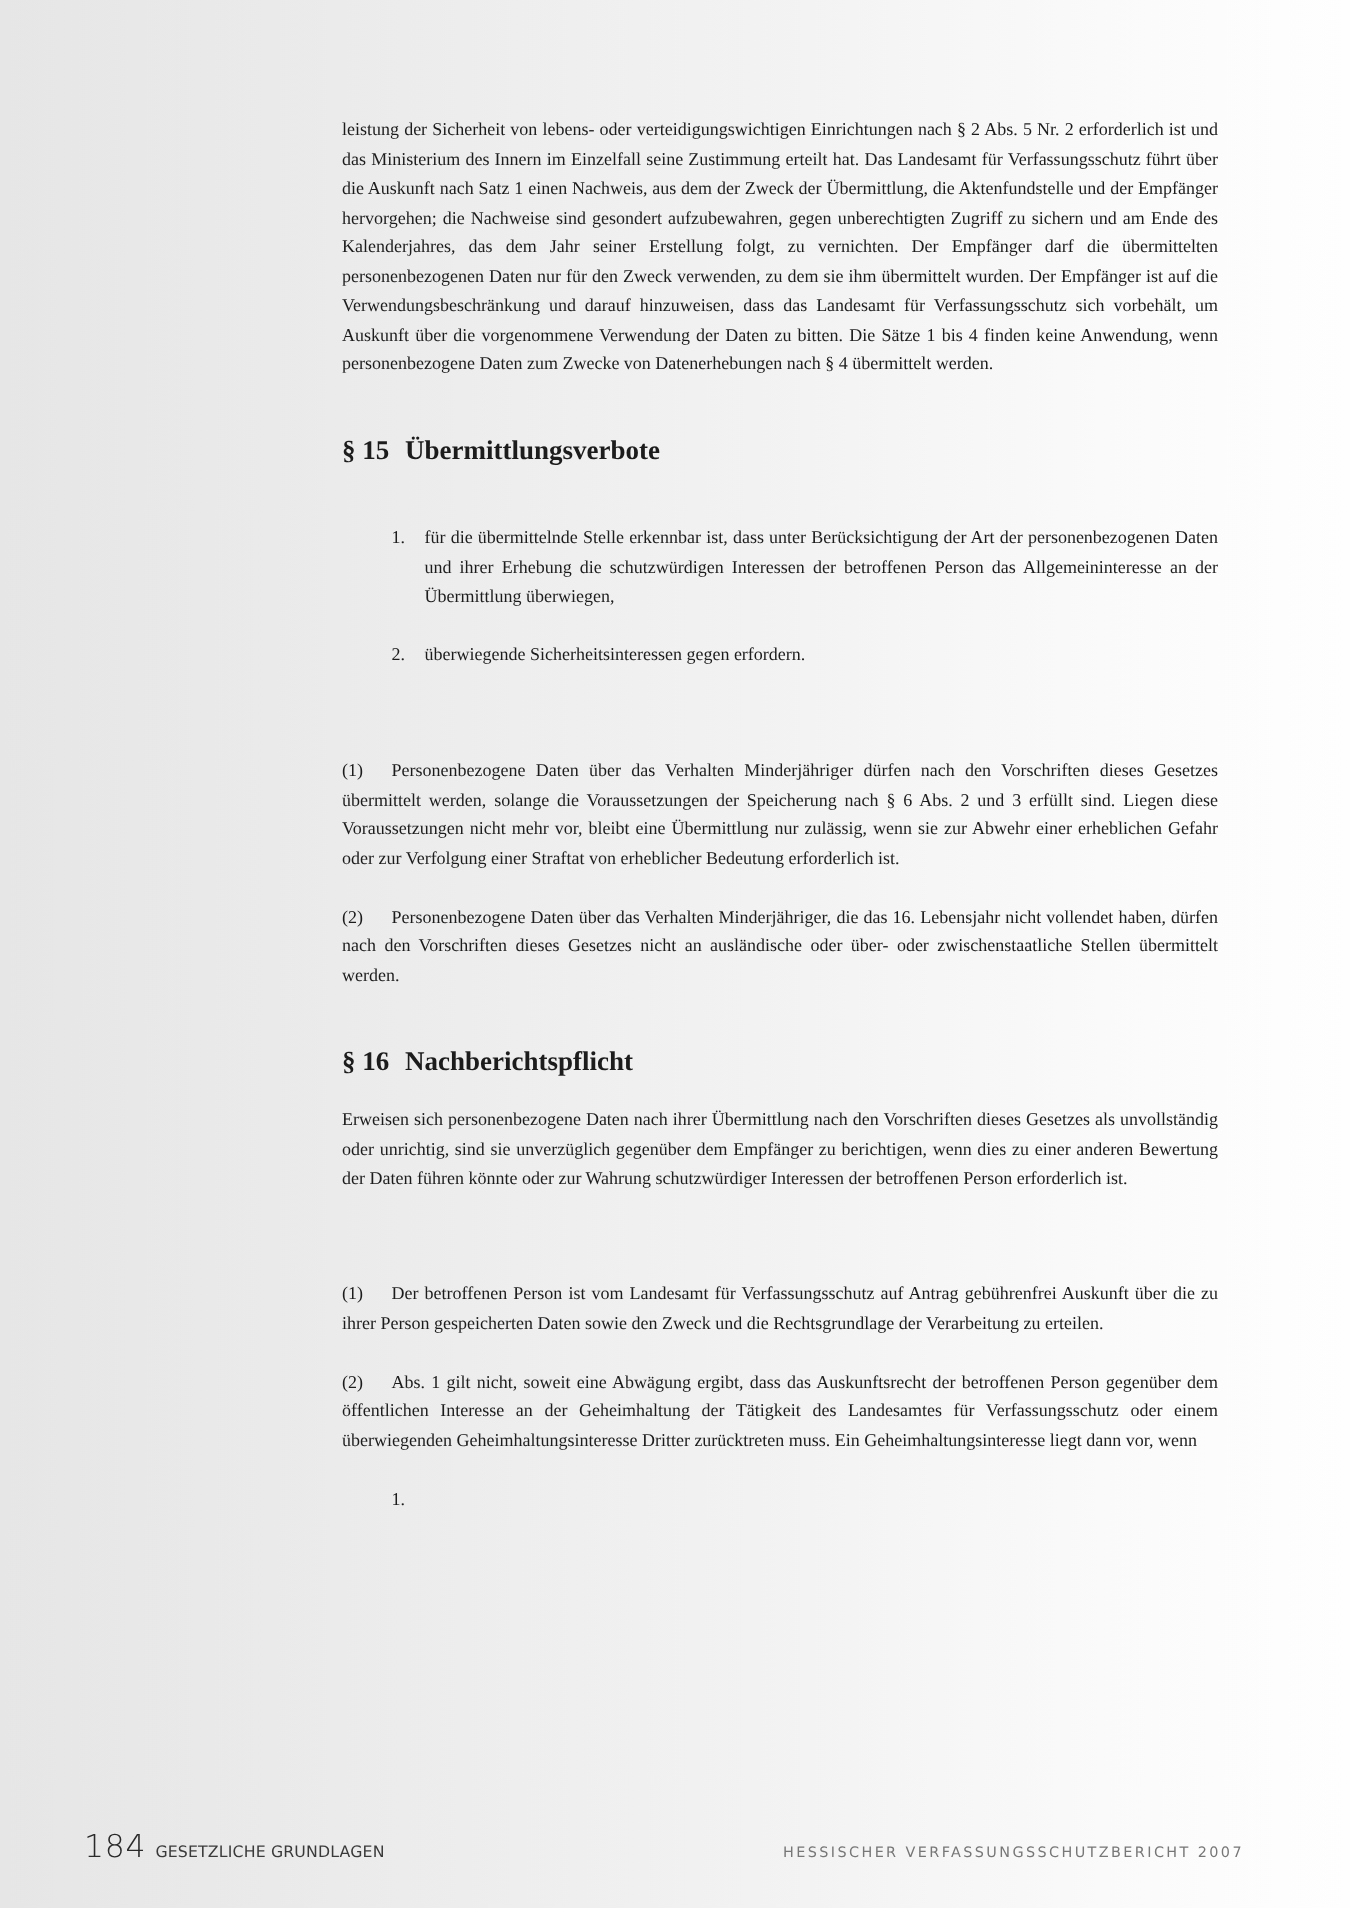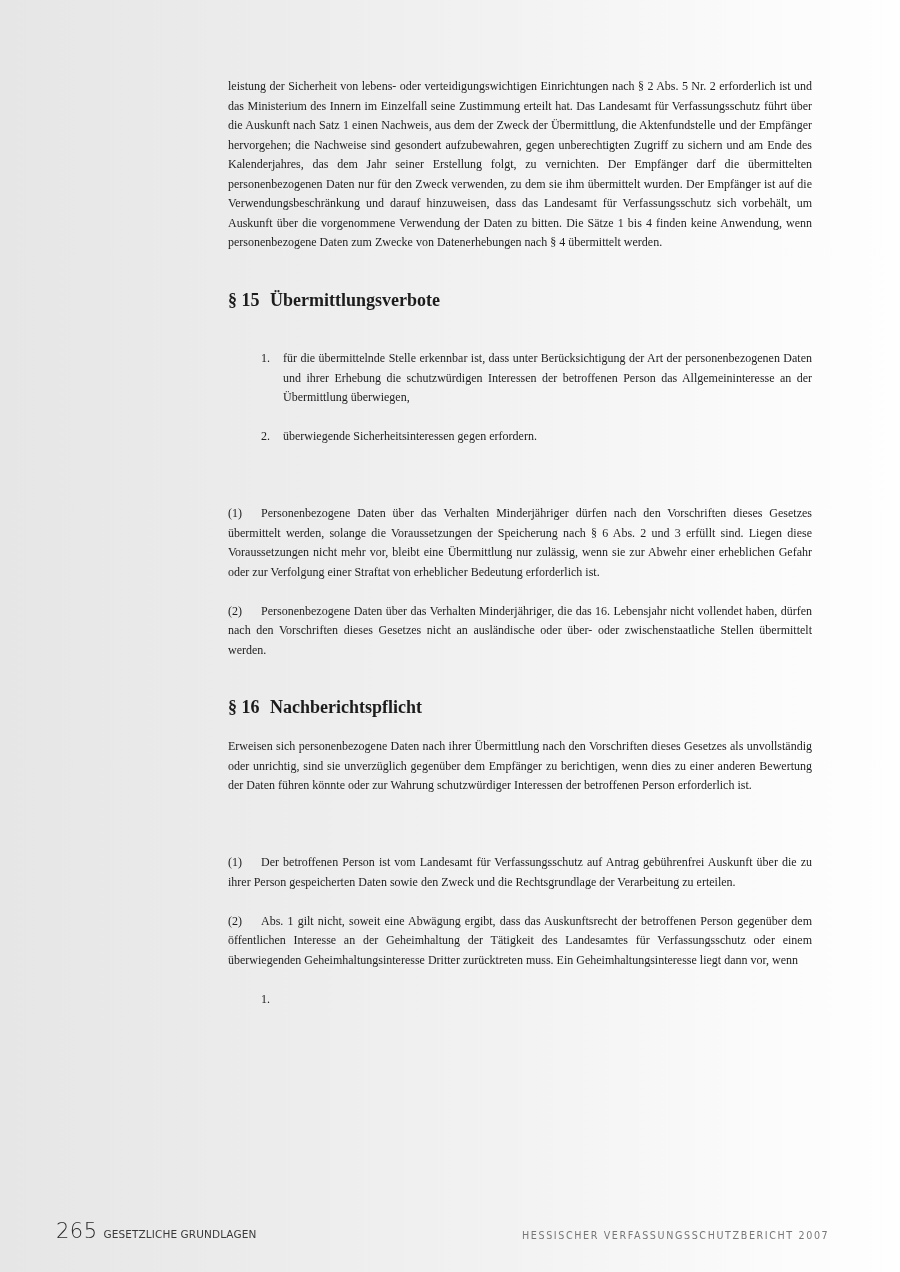--- a/index.html
+++ b/index.html
@@ -148,16 +148,16 @@
     <div class="gap-para"></div>
     <ol class="list">
       <li class="list-item">
         <span class="list-num">1.</span>
       </li>
     </ol>
   </section>
 </div>
 
 <div class="footer-left">
-  <span class="page-number">265</span><span class="section-label">GESETZLICHE GRUNDLAGEN</span>
+  <span class="page-number">184</span><span class="section-label">GESETZLICHE GRUNDLAGEN</span>
 </div>
 
 <div class="footer-right">HESSISCHER VERFASSUNGSSCHUTZBERICHT 2007</div>
 
 </body></html>

